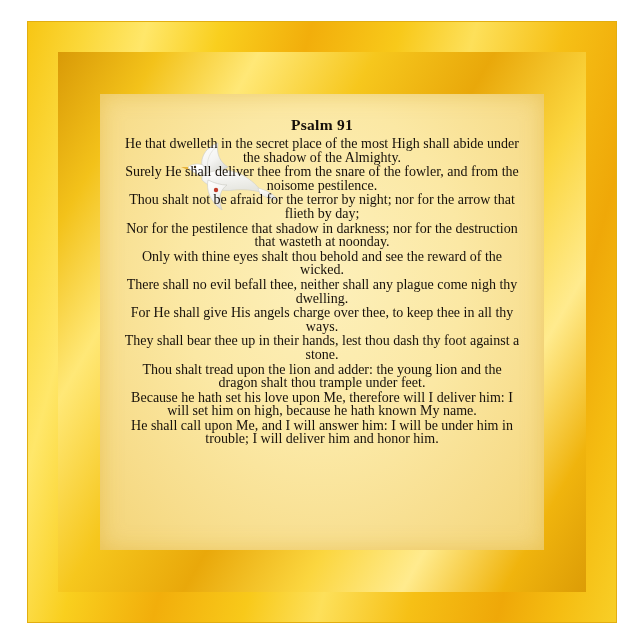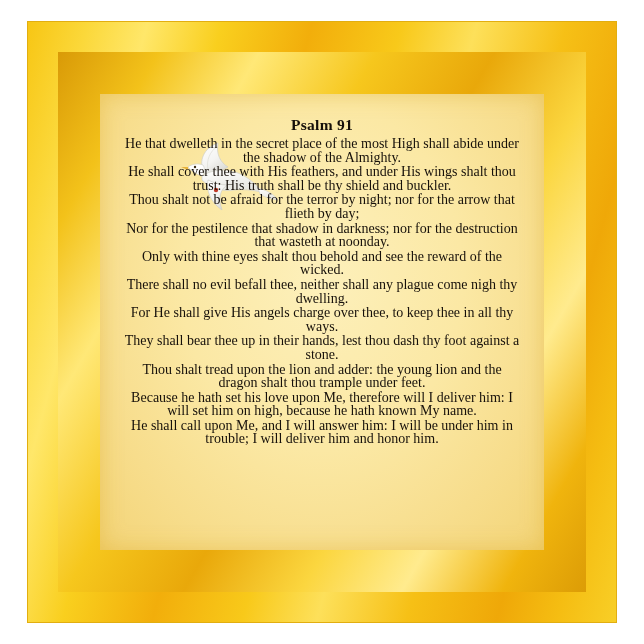--- a/index.html
+++ b/index.html
@@ -141,21 +141,21 @@
           <path d="M16 27 L9 27 L16 30 Z" fill="#e8b23a"></path>
 
           <circle cx="23" cy="27" r="1.2" fill="#3a2a12"></circle>
 
           <circle cx="44" cy="50" r="2.2" fill="#c23b2a"></circle>
         </svg>
 
         <div id="text-area">
           <h1 id="psalm-title">Psalm 91</h1>
           <p class="verse">He that dwelleth in the secret place of the most High shall abide under the shadow of the Almighty.</p>
-          <p class="verse">He shall cover thee with His feathers, and under His wings shalt thou trust: His truth shall be thy shield and buckler.</p>
+          <p class="verse">Surely He shall deliver thee from the snare of the fowler, and from the noisome pestilence.</p>
           <p class="verse">Thou shalt not be afraid for the terror by night; nor for the arrow that flieth by day;</p>
           <p class="verse">Nor for the pestilence that shadow in darkness; nor for the destruction that wasteth at noonday.</p>
           <p class="verse">Only with thine eyes shalt thou behold and see the reward of the wicked.</p>
           <p class="verse">There shall no evil befall thee, neither shall any plague come nigh thy dwelling.</p>
           <p class="verse">For He shall give His angels charge over thee, to keep thee in all thy ways.</p>
           <p class="verse">They shall bear thee up in their hands, lest thou dash thy foot against a stone.</p>
           <p class="verse">Thou shalt tread upon the lion and adder: the young lion and the dragon shalt thou trample under feet.</p>
           <p class="verse">Because he hath set his love upon Me, therefore will I deliver him: I will set him on high, because he hath known My name.</p>
           <p class="verse">He shall call upon Me, and I will answer him: I will be under him in trouble; I will deliver him and honor him.</p>
         </div>

